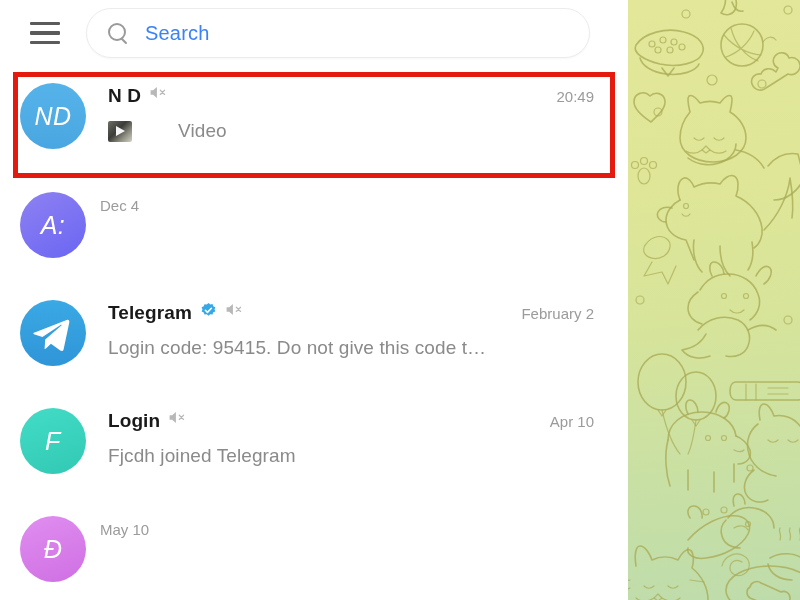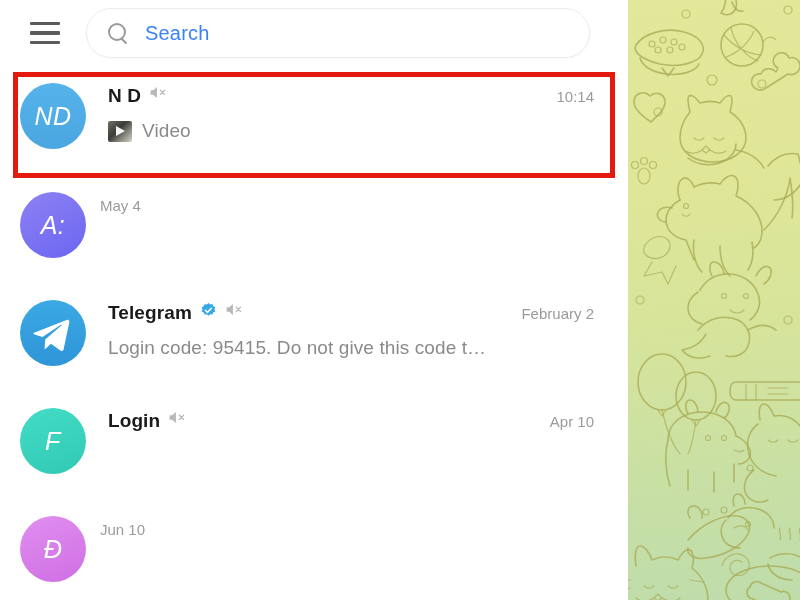--- a/index.html
+++ b/index.html
@@ -169,20 +169,21 @@
     height: 15px;
     flex: 0 0 auto;
     opacity: .62;
   }
 
   .row-bottom {
     display: flex;
     align-items: center;
     margin-top: 7px;
     height: 26px;
+    gap: 36px;
   }
   .video-thumb {
     width: 24px;
     height: 21px;
     flex: 0 0 auto;
     margin-right: 10px;
     border-radius: 2px;
     background: linear-gradient(135deg,#6f6f66 0%,#3c3c38 42%,#8b8b80 70%,#d7d2c4 100%);
     position: relative;
     overflow: hidden;
@@ -283,28 +284,28 @@
             <svg class="mute-icon" viewBox="0 0 24 19">
               <path d="M2 6.5h3.2L10 2.6v13.8L5.2 12.5H2z" fill="#8e8e8e"></path>
               <path d="M14.3 6.6l5.4 5.4M19.7 6.6l-5.4 5.4" stroke="#8e8e8e" stroke-width="1.5" stroke-linecap="round"></path>
             </svg>
           </div>
           <div class="row-bottom">
             <span class="video-thumb"></span>
             <span class="preview-text">Video</span>
           </div>
         </div>
-        <div class="row-time">10:14</div>
+        <div class="row-time">20:49</div>
       </div>
 
       <div class="chat-row">
         <div class="avatar" style="background:linear-gradient(150deg,#8f81f2 0%,#6a66f3 100%);">
           <span>A:</span>
         </div>
-        <div class="row-time">May 4</div>
+        <div class="row-time">Dec 4</div>
       </div>
 
       <div class="chat-row">
         <div class="avatar tg-logo">
           <svg viewBox="0 0 24 24">
             <path d="M2.2 11.3 20 4.3c.9-.33 1.7.22 1.4 1.58l-3.03 14.3c-.25 1.1-.92 1.37-1.85.85l-5.1-3.76-2.46 2.37c-.27.27-.5.5-1.02.5l.36-5.2L17.1 7.4c.4-.36-.09-.56-.63-.2L6.8 13.6l-4.3-1.34c-.93-.3-.95-.93.2-1.38z" fill="#ffffff"></path>
           </svg>
         </div>
         <div class="row-body">
           <div class="row-top">
@@ -330,29 +331,32 @@
           <span>F</span>
         </div>
         <div class="row-body">
           <div class="row-top">
             <span class="chat-name">Login</span>
             <svg class="mute-icon" viewBox="0 0 24 19">
               <path d="M2 6.5h3.2L10 2.6v13.8L5.2 12.5H2z" fill="#8e8e8e"></path>
               <path d="M14.3 6.6l5.4 5.4M19.7 6.6l-5.4 5.4" stroke="#8e8e8e" stroke-width="1.5" stroke-linecap="round"></path>
             </svg>
           </div>
+          <div class="row-bottom">
+            <span class="preview-text">Fjcdh joined Telegram</span>
+          </div>
         </div>
         <div class="row-time">Apr 10</div>
       </div>
 
       <div class="chat-row">
         <div class="avatar" style="background:linear-gradient(160deg,#e08ef0 0%,#cf6fe3 100%);">
           <span>Đ</span>
         </div>
-        <div class="row-time">Jun 10</div>
+        <div class="row-time">May 10</div>
       </div>
 
     </div>
 
     <div class="highlight-box"></div>
   </div>
 
   <div class="wallpaper-pane">
     <div class="wallpaper">
       <svg viewBox="0 0 172 600" preserveAspectRatio="none">

